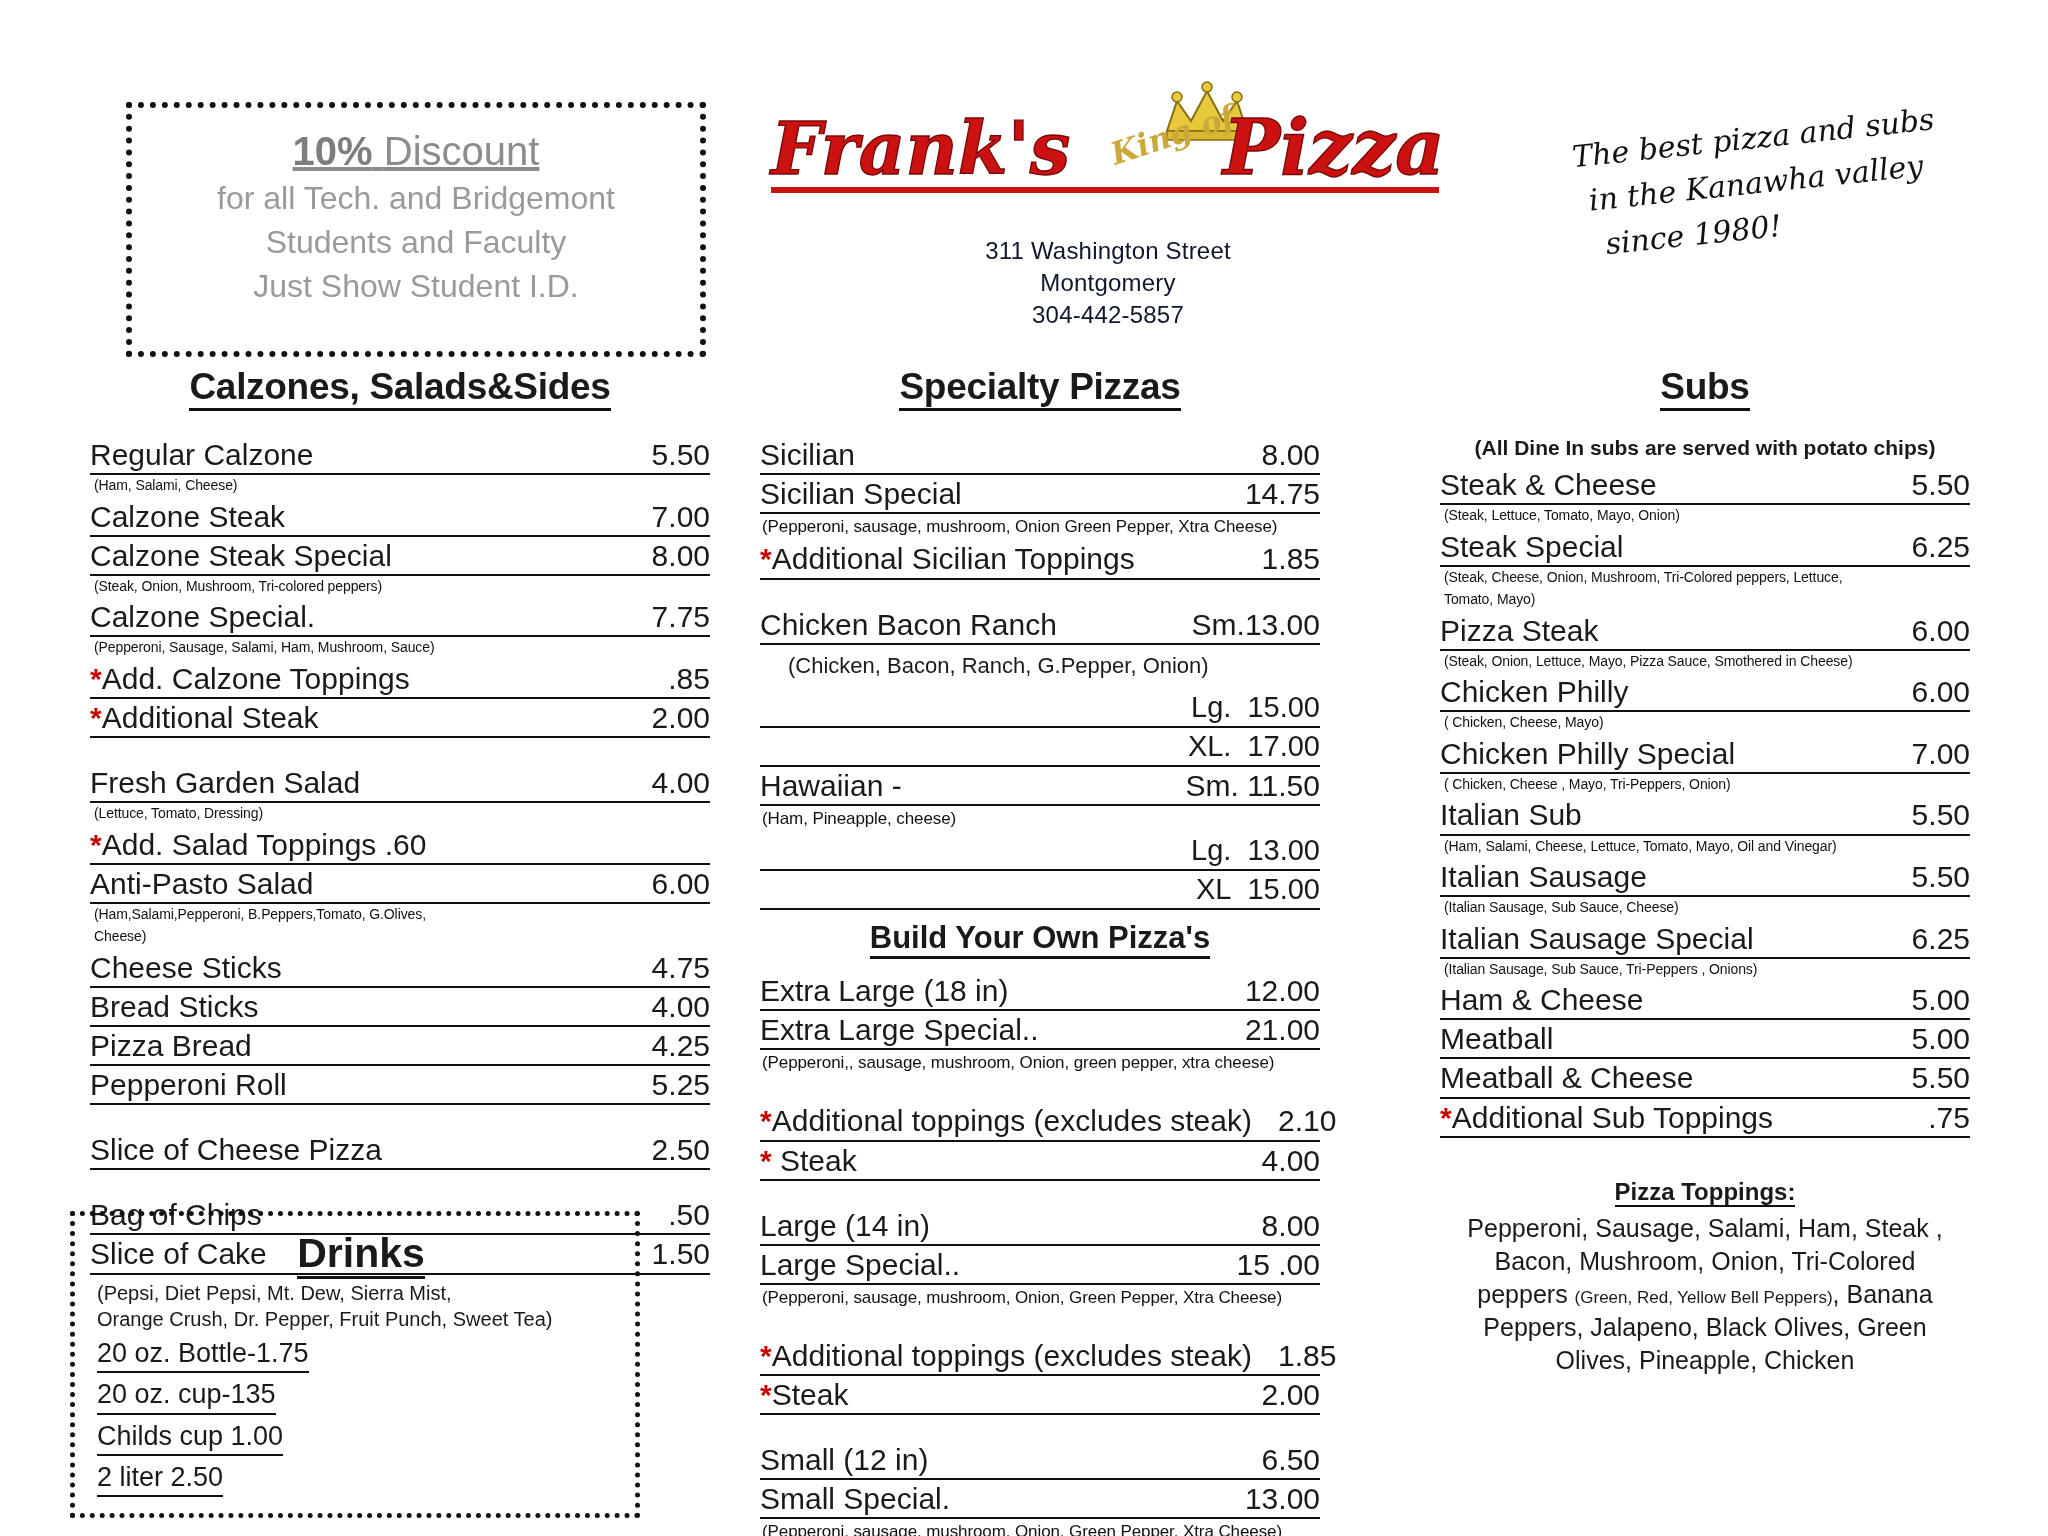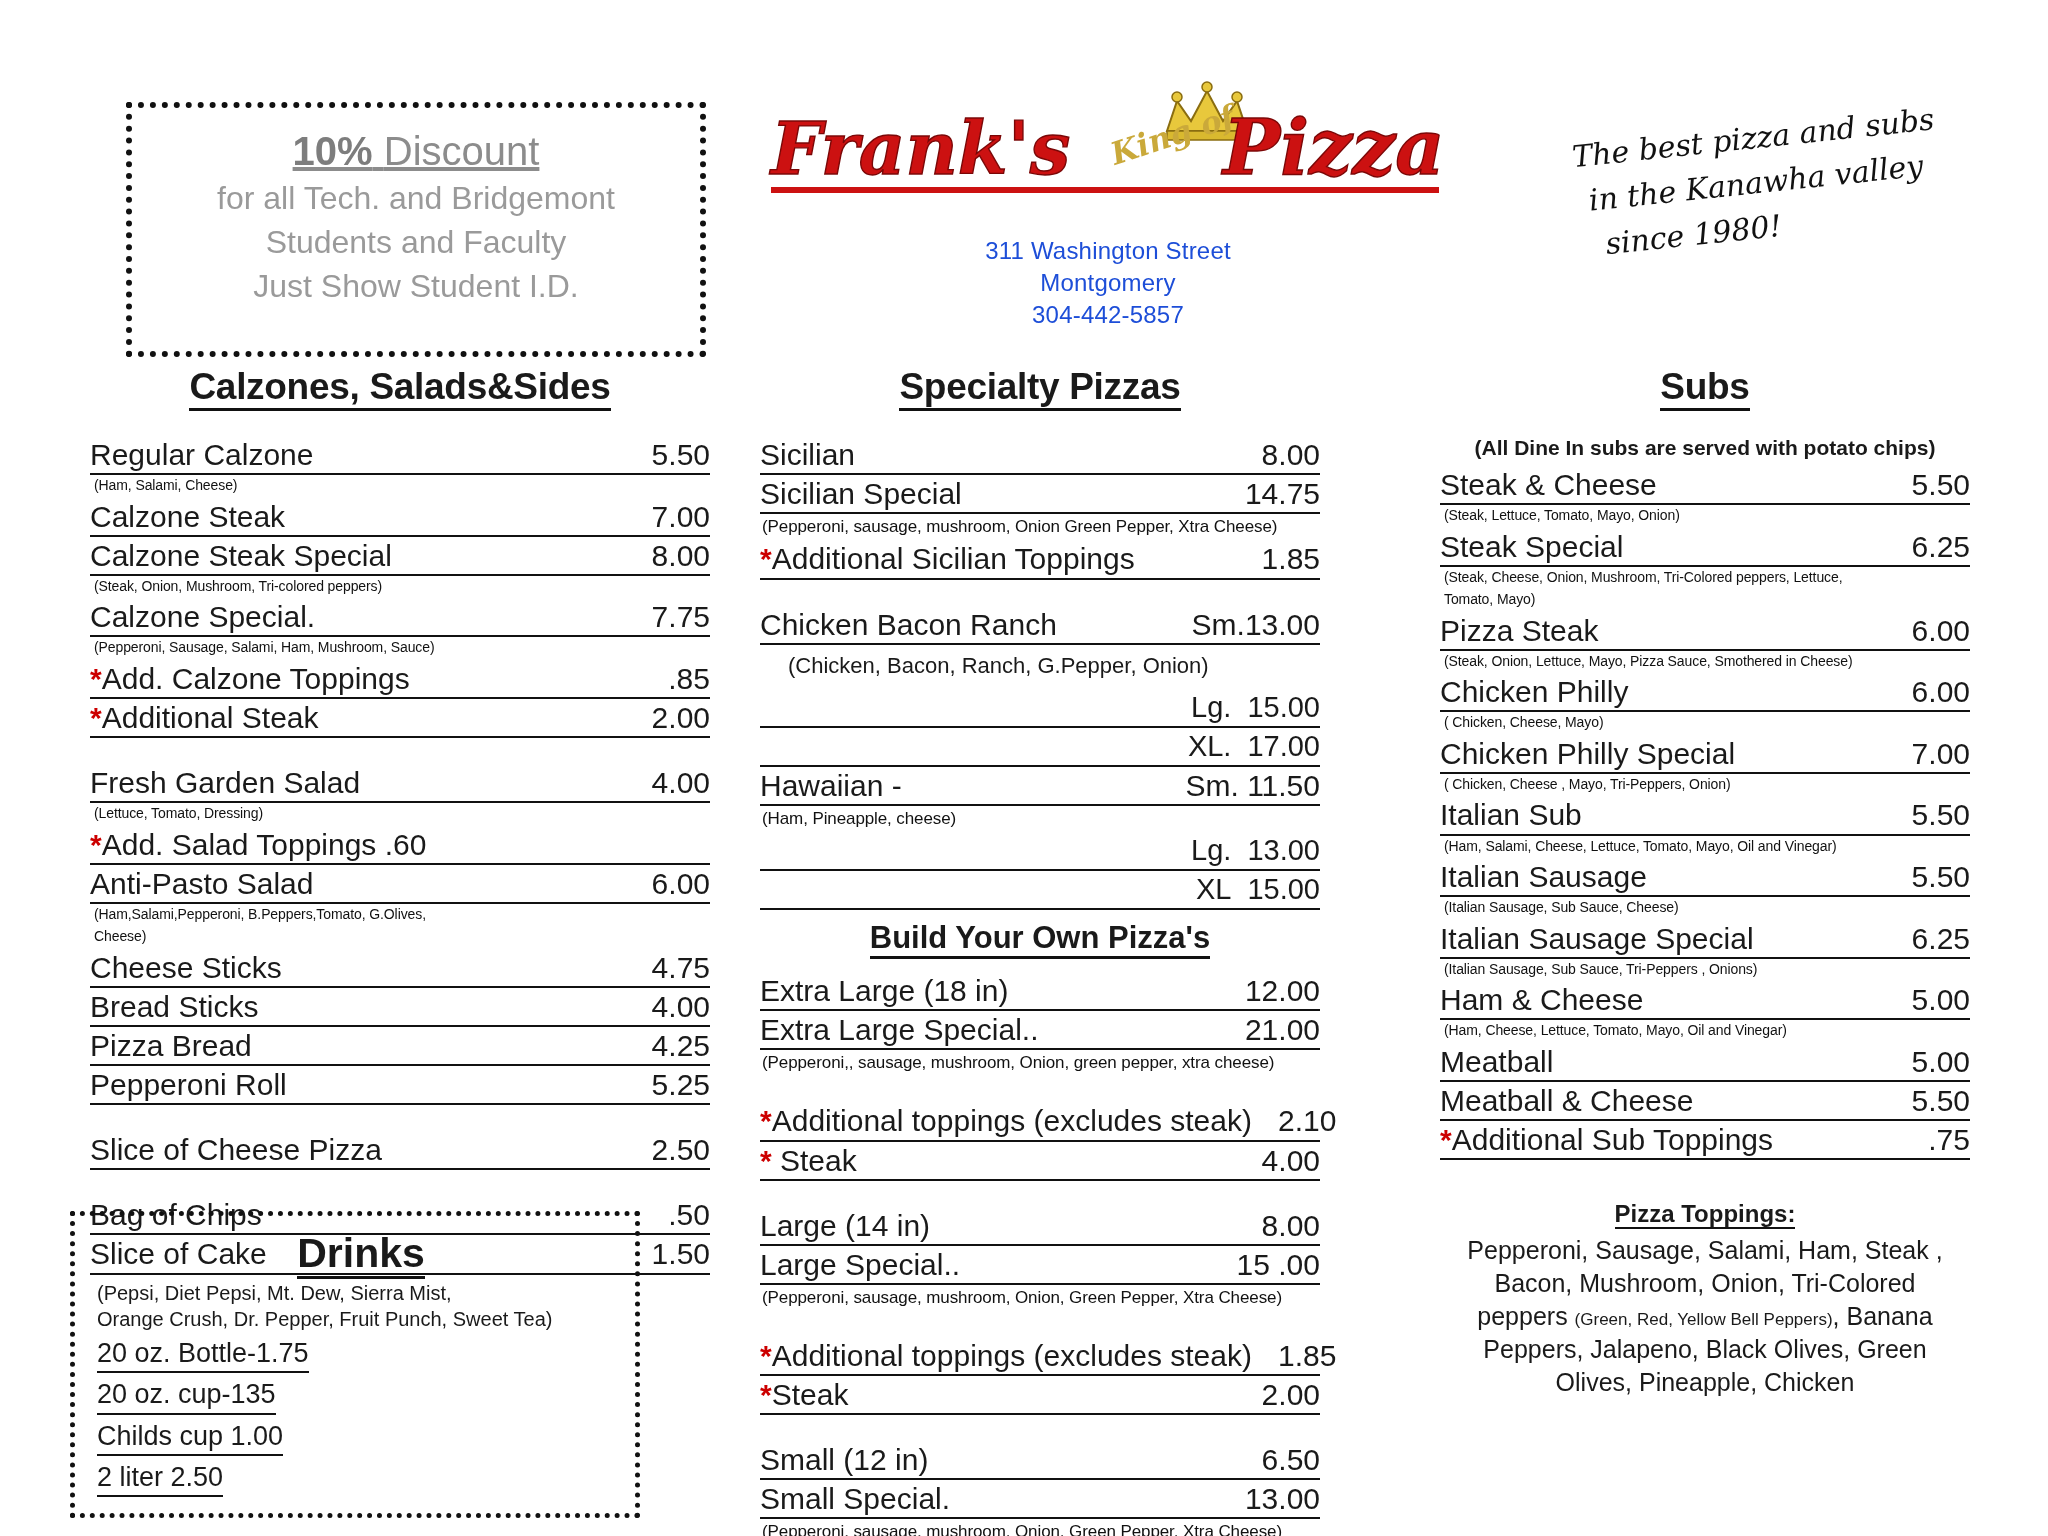--- a/index.html
+++ b/index.html
@@ -23,21 +23,21 @@
     text-align: center;
     padding-top: 18px;
   }
   .discount-line1 { font-size: 40px; color: #8c8c8c; font-weight: 400; line-height: 1.25; }
   .discount-line1 b { color: #7d7d7d; font-weight: bold; }
   .discount-u { text-decoration: underline; }
   .discount-rest { font-size: 32px; color: #9a9a9a; line-height: 1.38; font-weight: 400; }
 
   .logo-wrap { position: absolute; left: 745px; top: 35px; width: 710px; text-align: center; }
   .logo-svg { display:block; margin: 0 auto; }
-  .addr { margin-top: 6px; font-size: 24px; line-height: 1.33; color: #1d4ed8; letter-spacing: .2px;}
+  .addr { margin-top: 6px; font-size: 24px; line-height: 1.33; color: #0f172a; letter-spacing: .2px;}
 
   .tagline {
     position: absolute; left: 1560px; top: 70px; width: 400px;
     font-family: "DejaVu Serif", serif;
     font-style: italic; font-size: 30px; line-height: 1.5;
     color: #111; transform: rotate(-6deg); text-align: left;
   }
   .tagline div:nth-child(1){ margin-left: 8px; }
   .tagline div:nth-child(2){ margin-left: 20px; }
   .tagline div:nth-child(3){ margin-left: 32px; }
@@ -385,21 +385,20 @@
           <div class="desc">(Italian Sausage, Sub Sauce, Cheese)</div>
           <div class="row">
             <span class="nm">Italian Sausage Special</span>
             <span class="pr">6.25</span>
           </div>
           <div class="desc">(Italian Sausage, Sub Sauce, Tri-Peppers , Onions)</div>
           <div class="row">
             <span class="nm">Ham &amp; Cheese</span>
             <span class="pr">5.00</span>
           </div>
-          <div class="desc">(Ham, Cheese, Lettuce, Tomato, Mayo, Oil and Vinegar)</div>
           <div class="row">
             <span class="nm">Meatball</span>
             <span class="pr">5.00</span>
           </div>
           <div class="row">
             <span class="nm">Meatball &amp; Cheese</span>
             <span class="pr">5.50</span>
           </div>
         </div>
       <div class="list" id="subs-add">

